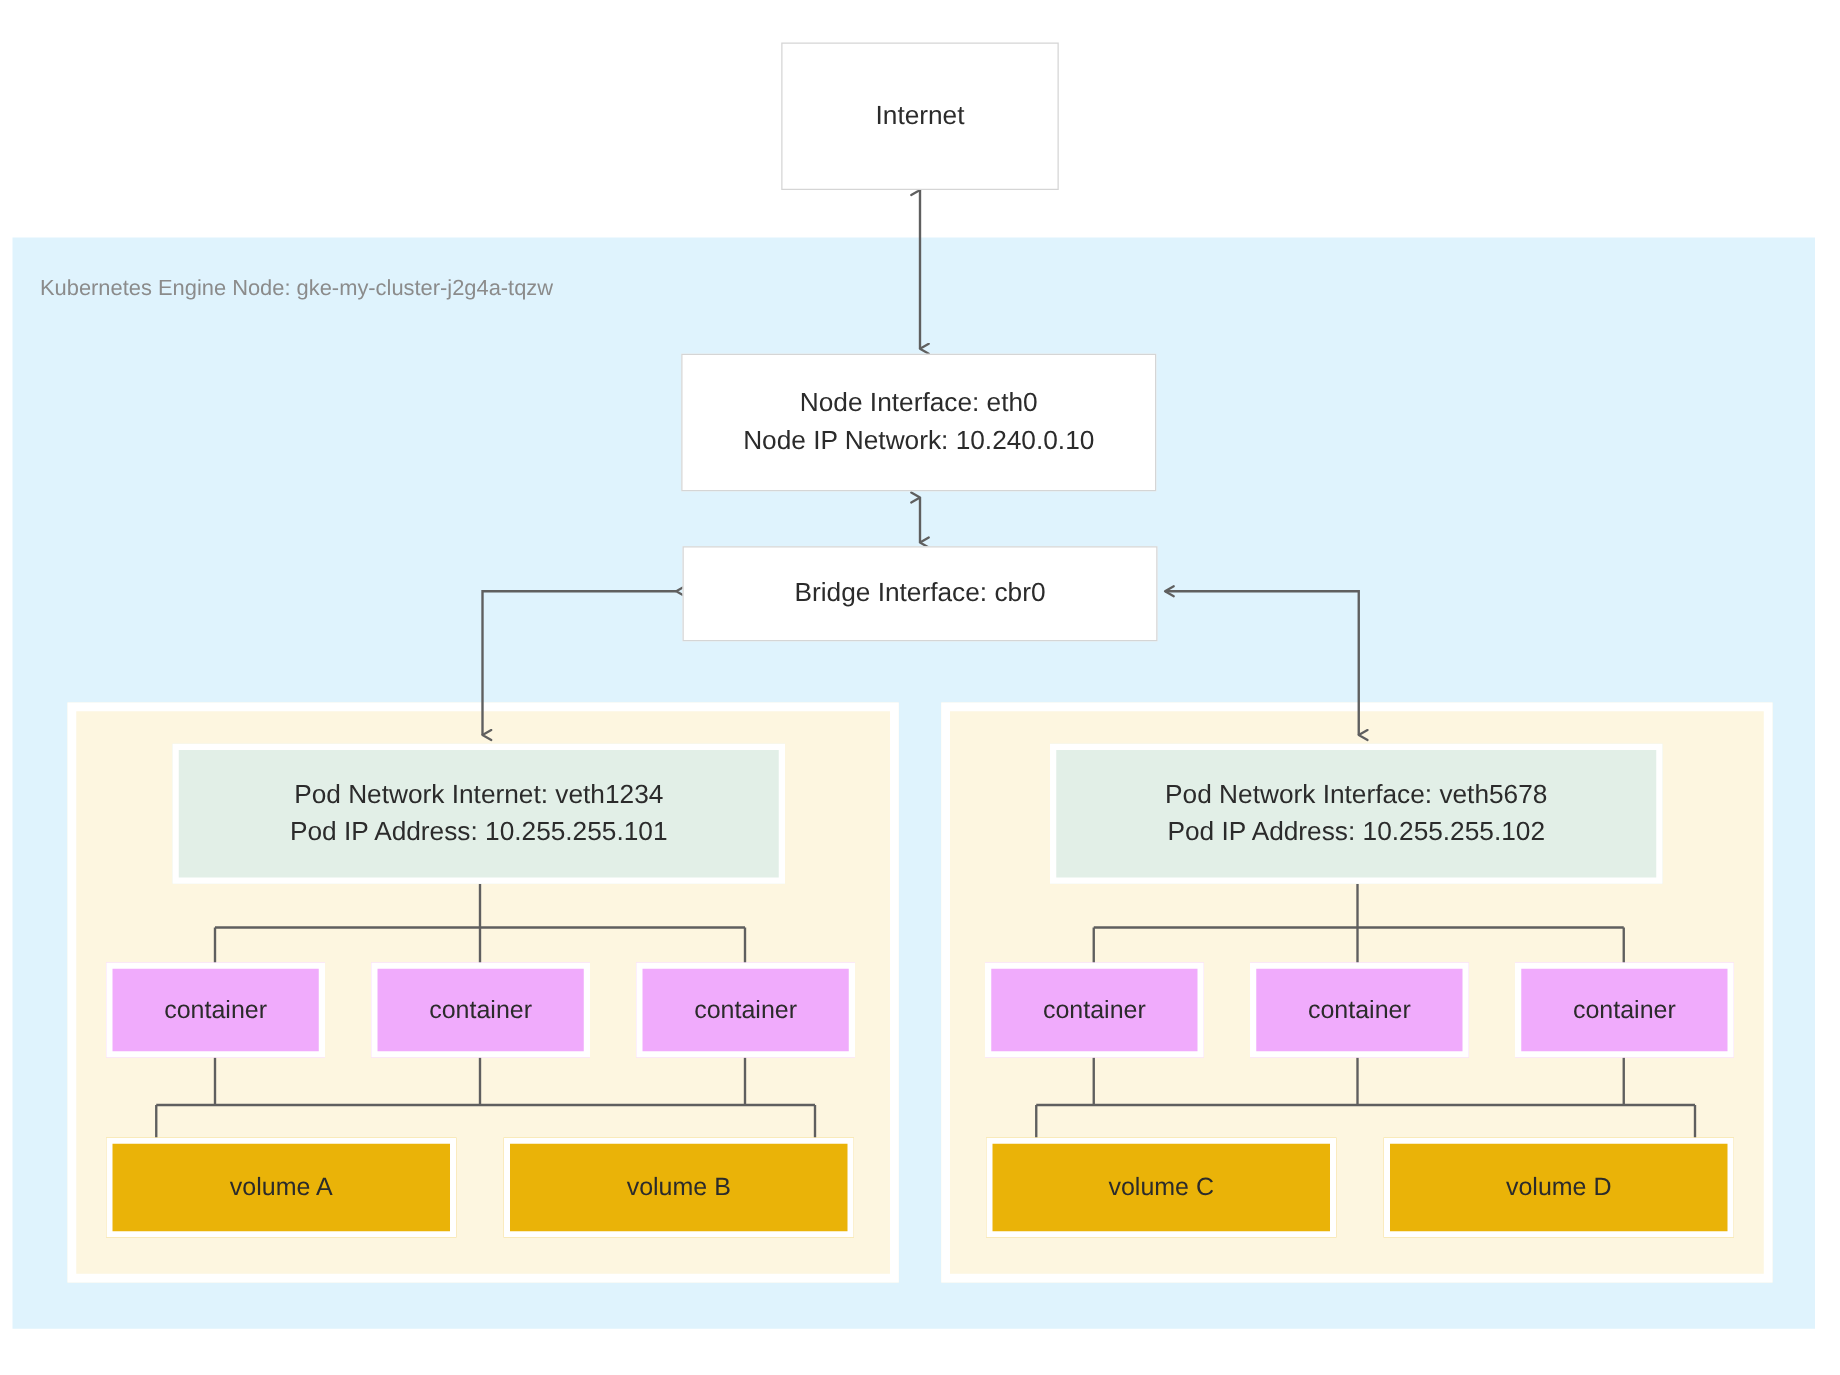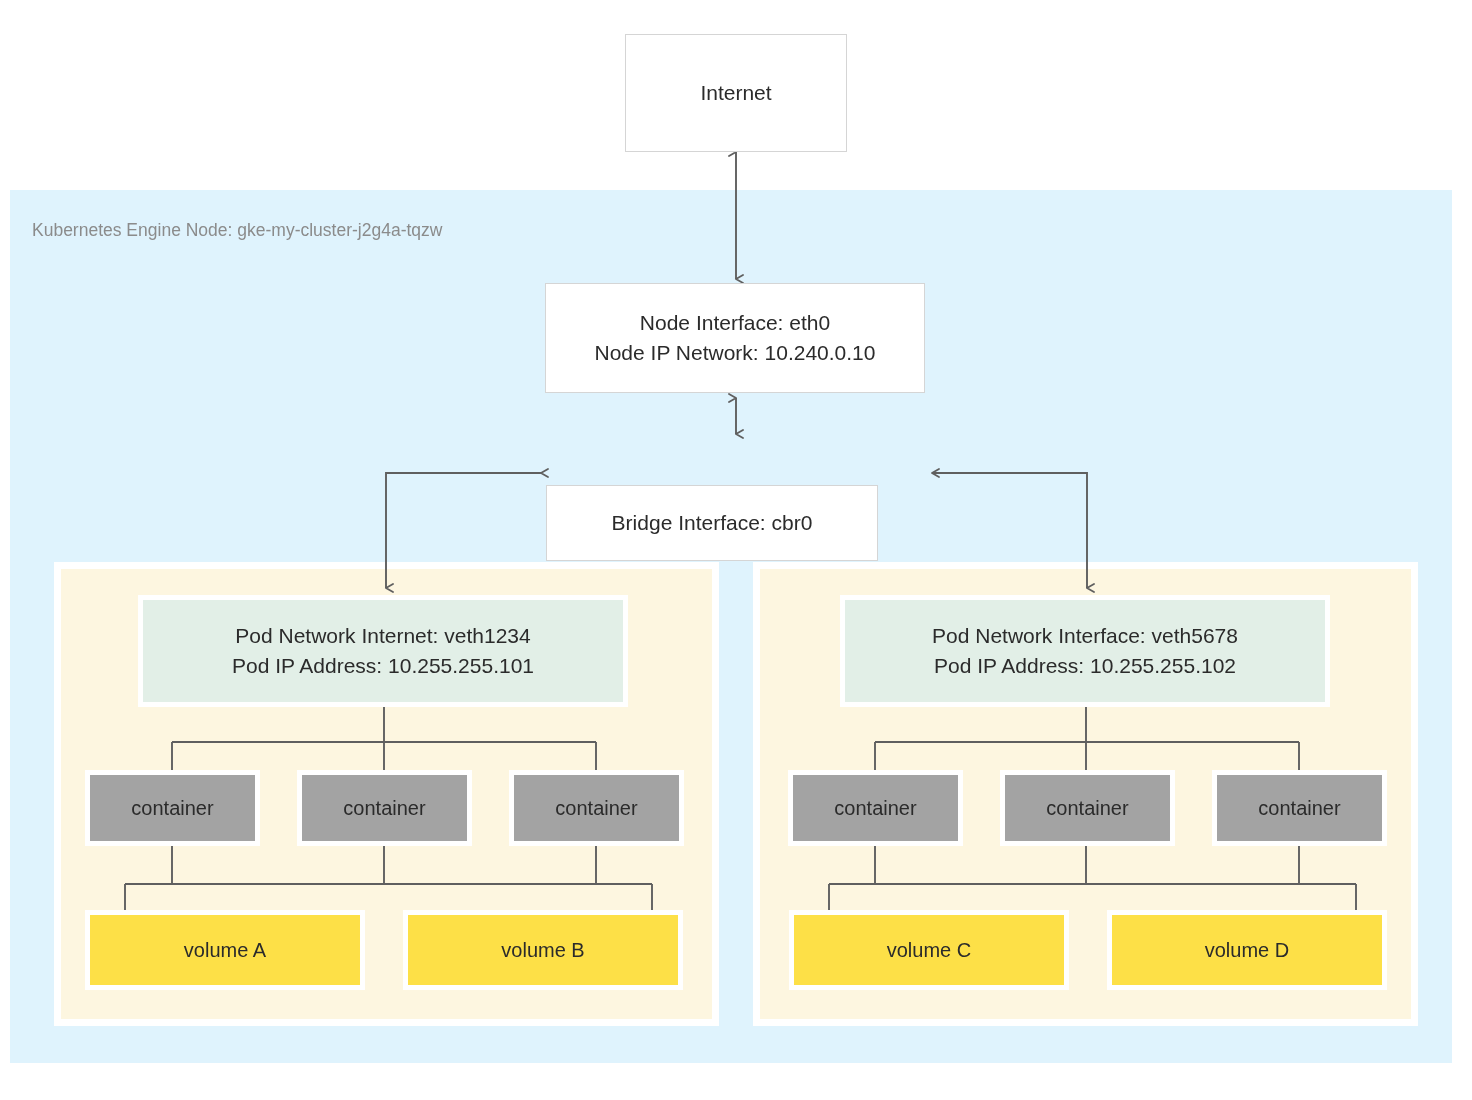--- a/index.html
+++ b/index.html
@@ -83,31 +83,31 @@
     font-size: 21px;
     top: 595px;
     width: 490px;
     height: 112px;
   }
   #pod-if-1 { left: 138px; }
   #pod-if-2 { left: 840px; }
 
   
   .container-box {
-    background: #a3a3a3;
+    background: #f0abfc;
     border: 5px solid #ffffff;
     font-size: 20px;
     top: 770px;
     width: 175px;
     height: 76px;
   }
 
   
   .volume-box {
-    background: #fde047;
+    background: #eab308;
     border: 5px solid #ffffff;
     font-size: 20px;
     top: 910px;
     width: 280px;
     height: 80px;
   }
 
   
   #connectors {
     position: absolute;
@@ -186,21 +186,21 @@
 
   <div class="box wbox" style="left:625px; top:34px; width:222px; height:118px;">
     <span class="line">Internet</span>
   </div>
 
   <div class="box wbox" style="left:545px; top:283px; width:380px; height:110px;">
     <span class="line">Node Interface: eth0</span>
     <span class="line">Node IP Network: 10.240.0.10</span>
   </div>
 
-  <div class="box wbox" style="left:546px; top:437px; width:332px; height:76px;margin-top:48px;">
+  <div class="box wbox" style="left:546px; top:437px; width:380px; height:76px;">
     <span class="line">Bridge Interface: cbr0</span>
   </div>
 
   <div id="pod-if-1" class="box pod-if">
     <span class="line">Pod Network Internet: veth1234</span>
     <span class="line">Pod IP Address: 10.255.255.101</span>
   </div>
 
   <div class="box container-box" style="left:85px;">
     <span class="line">container</span>

